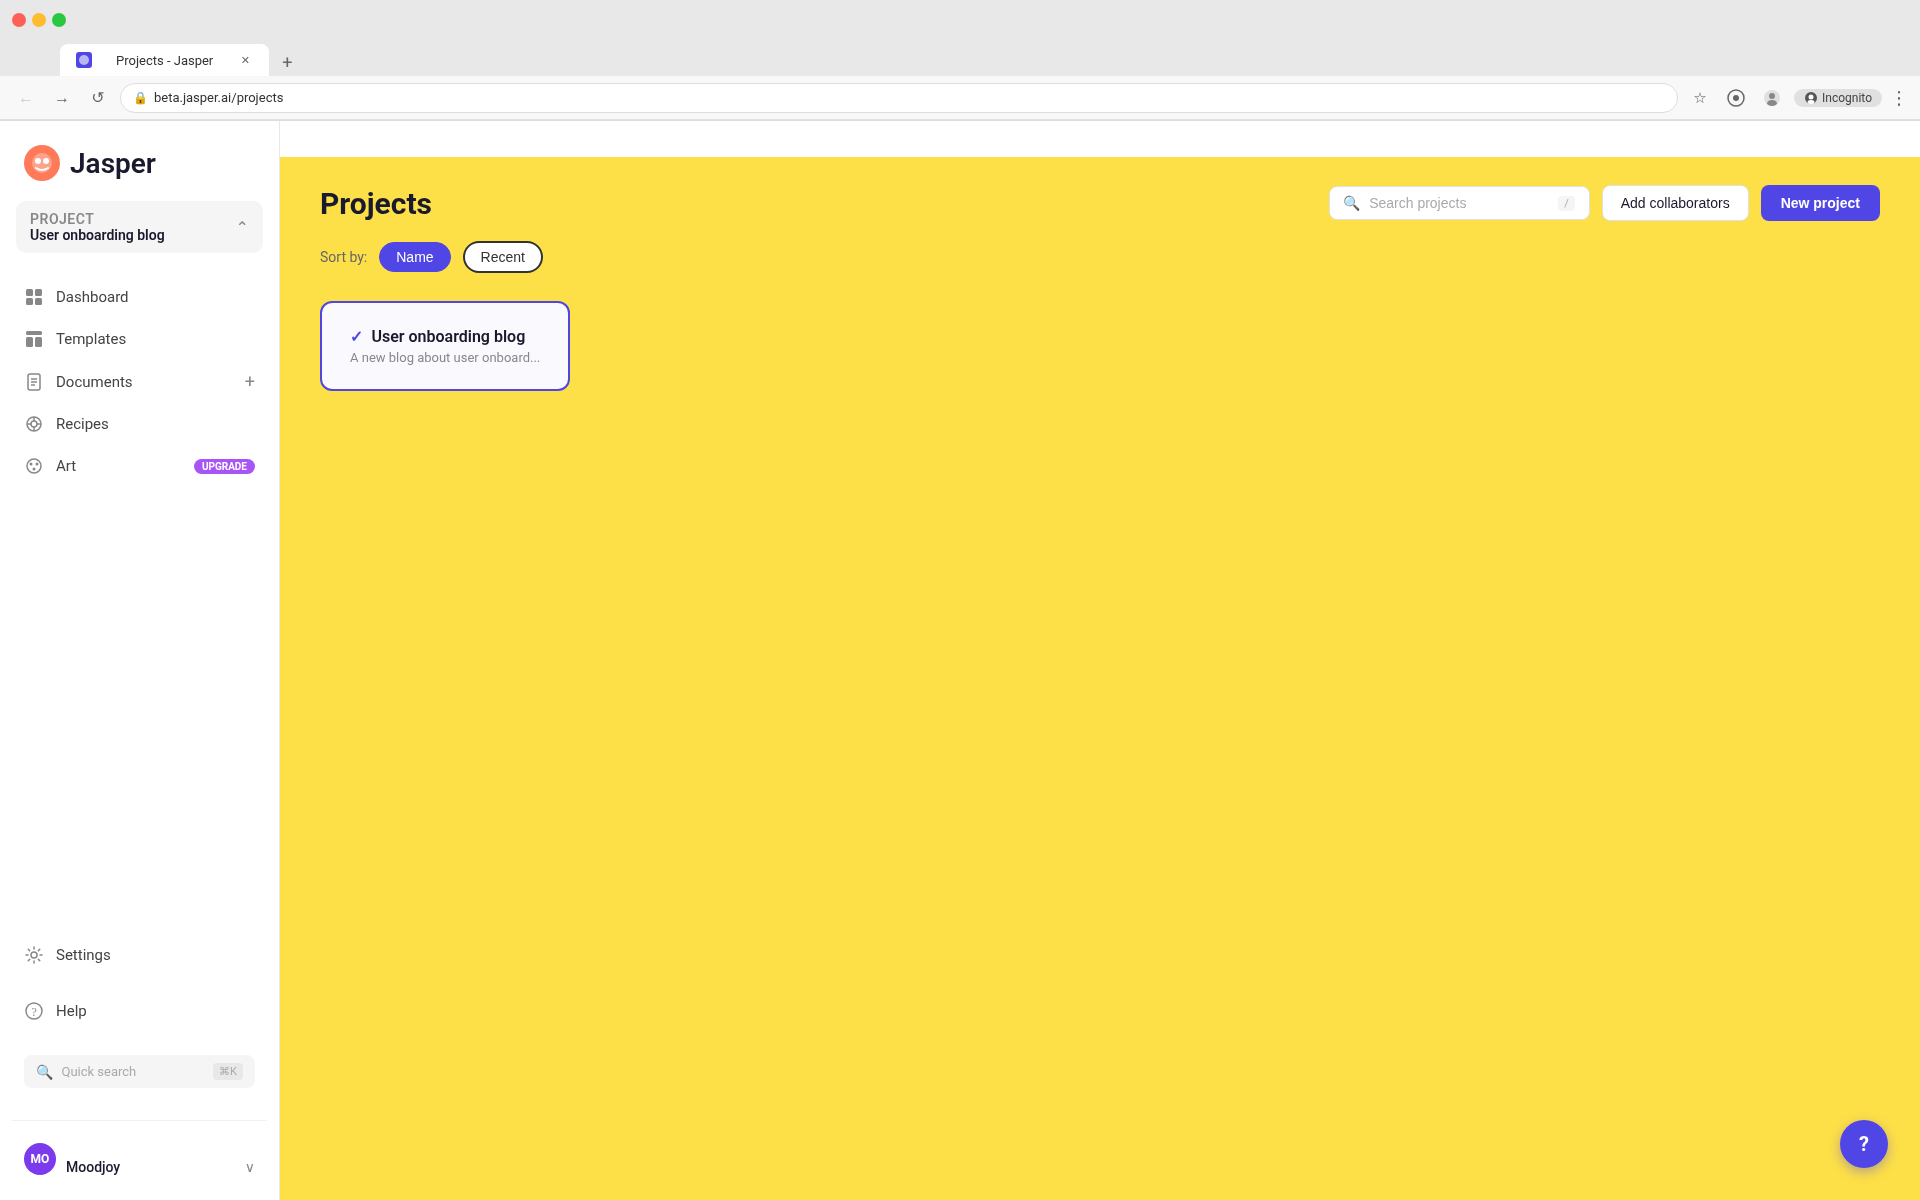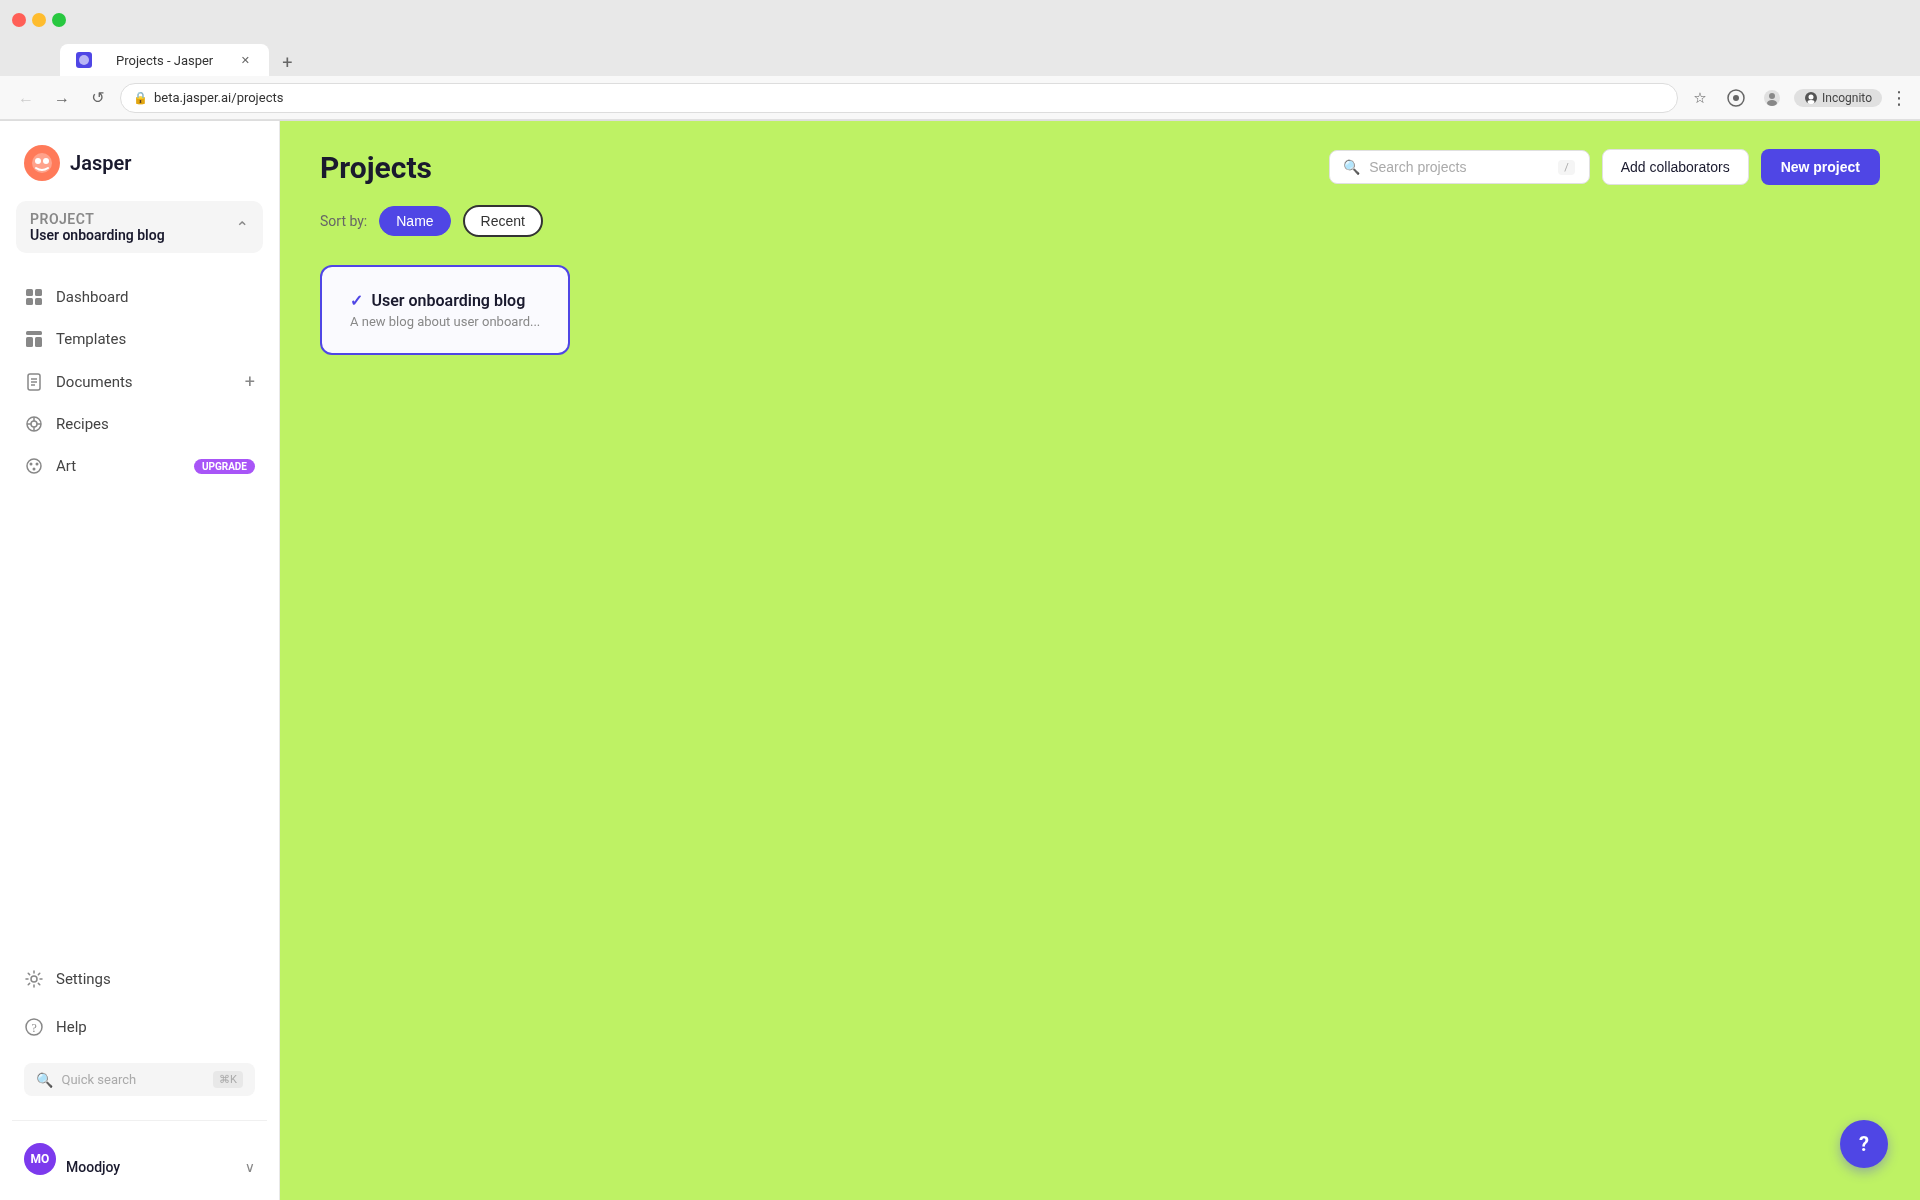--- a/index.html
+++ b/index.html
@@ -29,42 +29,42 @@
     .incognito-badge { display: flex; align-items: center; gap: 4px; font-size: 12px; color: #444; background: #e0e0e0; border-radius: 12px; padding: 2px 10px; cursor: pointer; }
     .kebab { font-size: 18px; color: #555; cursor: pointer; }
 
     
     .app-layout { display: flex; height: calc(1200px - 120px); }
 
     
     .sidebar { width: 280px; background: #fff; border-right: 1px solid #e8e8e8; display: flex; flex-direction: column; padding: 0; flex-shrink: 0; }
     .sidebar-logo { display: flex; align-items: center; gap: 10px; padding: 24px 24px 20px; }
     .logo-icon { width: 36px; height: 36px; }
-    .logo-text { font-size: 20px; font-weight: 600; color: #1a1a2e; }
+    .logo-text { font-size: 28px; font-weight: 600; color: #1a1a2e; }
     .project-selector { margin: 0 16px 16px; background: #f5f5f5; border-radius: 10px; padding: 10px 14px; display: flex; align-items: center; justify-content: space-between; cursor: pointer; }
     .project-label { font-size: 14px; color: #888; font-weight: 600; text-transform: uppercase; letter-spacing: 0.5px; }
     .project-name { font-size: 14px; font-weight: 600; color: #1a1a2e; }
     .project-chevron { color: #888; font-size: 16px; }
     .sidebar-nav { flex: 1; padding: 8px 12px; display: flex; flex-direction: column; gap: 2px; }
     .sidebar-item { display: flex; align-items: center; gap: 12px; padding: 10px 12px; border-radius: 8px; cursor: pointer; color: #444; font-size: 15px; transition: background 0.15s; }
     .sidebar-item .item-icon { width: 20px; height: 20px; display: flex; align-items: center; justify-content: center; flex-shrink: 0; }
     .sidebar-item .item-label { flex: 1; }
     .sidebar-item .item-badge { background: #a855f7; color: #fff; font-size: 10px; font-weight: 700; padding: 2px 8px; border-radius: 10px; }
     .sidebar-item .item-add { color: #888; font-size: 18px; }
-    .sidebar-bottom { padding: 12px 12px 16px; display: flex; flex-direction: column; gap: 8px; }
+    .sidebar-bottom { padding: 12px 12px 16px; display: flex; flex-direction: column; gap: 16px; }
     .quick-search-box { margin: 8px 12px 16px; background: #f5f5f5; border-radius: 8px; padding: 8px 12px; display: flex; align-items: center; gap: 8px; cursor: pointer; }
     .quick-search-input { border: none; background: none; outline: none; font-size: 13px; color: #888; flex: 1; }
     .quick-search-kbd { font-size: 11px; color: #aaa; background: #e8e8e8; padding: 2px 6px; border-radius: 4px; }
     .user-row { display: flex; align-items: flex-end; gap: 10px; padding: 10px 12px; cursor: pointer; border-top: 1px solid #f0f0f0; margin: 0 0 0; }
     .user-avatar { width: 32px; height: 32px; border-radius: 50%; background: #7c3aed; color: #fff; display: flex; align-items: center; justify-content: center; font-size: 12px; font-weight: 700; flex-shrink: 0; }
     .user-name { font-size: 14px; font-weight: 500; color: #1a1a2e; flex: 1; margin-top: 28px; }
     .user-chevron { color: #888; font-size: 14px; }
 
     
-    .main-content { flex: 1; background: #bef264; display: flex; flex-direction: column; }
+    .main-content { flex: 1; background: #fde047; display: flex; flex-direction: column; margin-top: 36px; }
     .main-header { display: flex; align-items: center; justify-content: space-between; padding: 28px 40px 20px; }
     .page-title { font-size: 30px; font-weight: 700; color: #1a1a2e; }
     .header-actions { display: flex; align-items: center; gap: 12px; }
     .search-box { display: flex; align-items: center; gap: 8px; border: 1px solid #e0e0e0; border-radius: 8px; padding: 8px 14px; min-width: 220px; background: #fff; }
     .search-icon { color: #999; font-size: 14px; }
     .search-input { border: none; outline: none; font-size: 14px; color: #555; flex: 1; }
     .search-input::placeholder { color: #aaa; }
     .search-shortcut { font-size: 11px; color: #aaa; background: #f5f5f5; padding: 1px 6px; border-radius: 4px; }
     .btn-add-collaborators { background: #fff; border: 1px solid #e0e0e0; border-radius: 8px; padding: 9px 18px; font-size: 14px; font-weight: 500; color: #1a1a2e; cursor: pointer; }
     .btn-new-project { background: #4f46e5; border: none; border-radius: 8px; padding: 10px 20px; font-size: 14px; font-weight: 600; color: #fff; cursor: pointer; }

